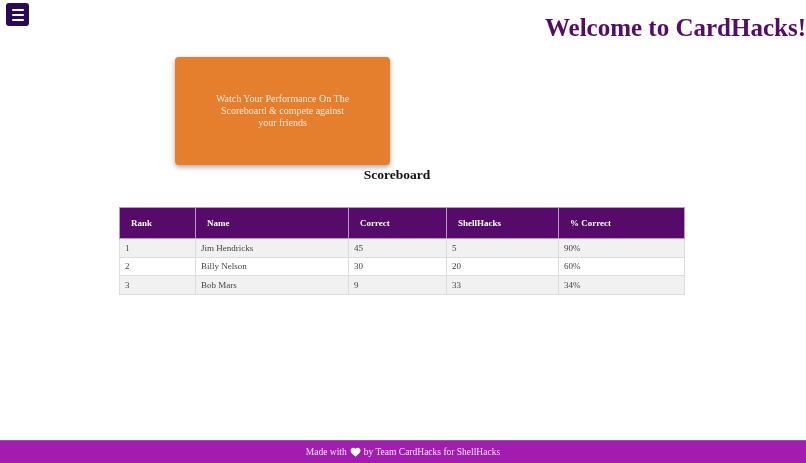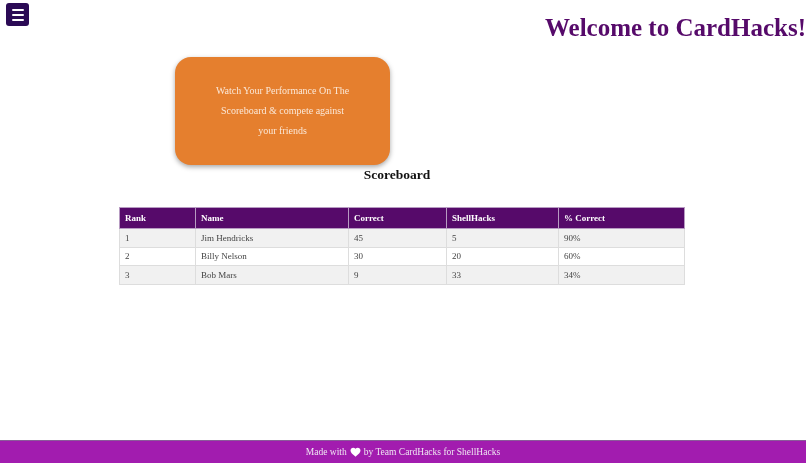--- a/index.html
+++ b/index.html
@@ -14,38 +14,38 @@
     }
     .menu-btn span { display: block; width: 12px; height: 2px; background: #fff; border-radius: 1px; }
 
     .title {
       position: absolute; top: 14px; left: 0; width: 806px; text-align: right;
       font-family: "Liberation Serif", serif; font-weight: bold; font-size: 25px; color: #560a6a;
     }
 
     .cards { position: absolute; top: 57px; left: 175px; display: flex; gap: 11px; }
     .card {
-      width: 215px; height: 108px; background: #e57f2e; border-radius: 16px;
+      width: 215px; height: 108px; background: #e57f2e; border-radius: 4px;
       box-shadow: 0 2px 5px rgba(0,0,0,0.35);
       display: flex; align-items: center; justify-content: center; text-align: center;
-      color: #fbe8d8; font-size: 10px; line-height: 20px; padding: 0 40px; cursor: pointer;
+      color: #fbe8d8; font-size: 10px; line-height: 12px; padding: 0 40px; cursor: pointer;
     }
 
     .score-title {
       position: absolute; top: 167px; left: 0; width: 794px; text-align: center;
       font-weight: bold; font-size: 13.5px; color: #111;
     }
 
     table.scoreboard {
       position: absolute; top: 207px; left: 119px; width: 566px;
       border-collapse: collapse; font-size: 9px;
     }
     table.scoreboard th {
       background: #560a6a; color: #fff; text-align: left; font-weight: bold;
-      height: 21px; padding: 0 5px; border: 1px solid #b79bc2;
+      height: 31px; padding: 0 11px; border: 1px solid #b79bc2;
     }
     table.scoreboard td {
       height: 18.5px; padding: 0 5px; color: #444; border: 1px solid #dddddd;
     }
     table.scoreboard tr:nth-child(odd) td { background: #f1f1f1; }
     table.scoreboard tr:nth-child(even) td { background: #ffffff; }
     .c0 { width: 76px; } .c1 { width: 153px; } .c2 { width: 98px; margin-top: 43px; } .c3 { width: 112px; }
 
     .footer {
       position: absolute; left: 0; top: 440px; width: 806px; height: 23px;

